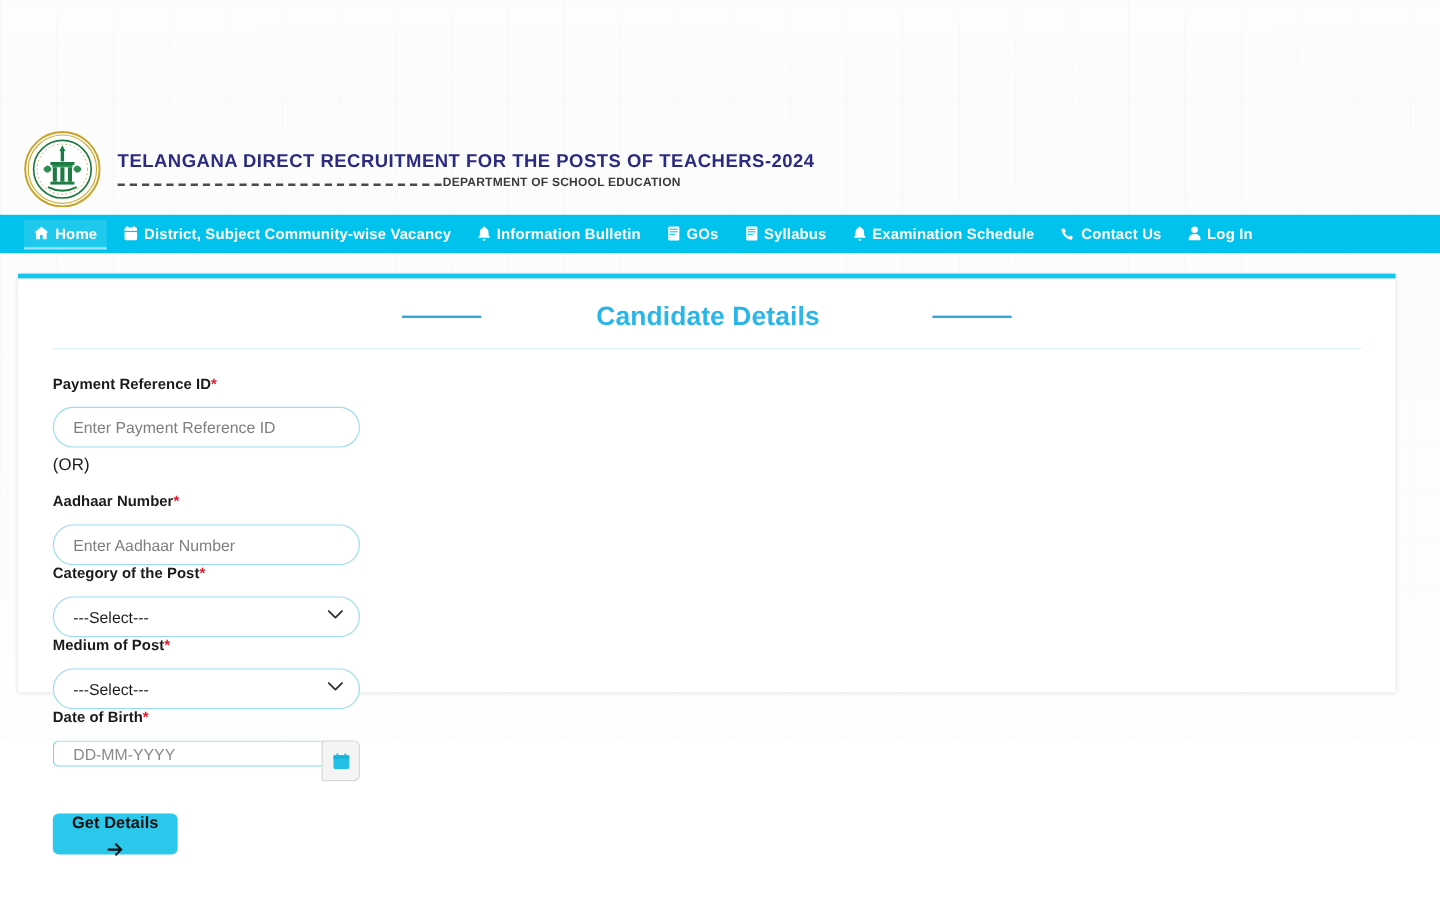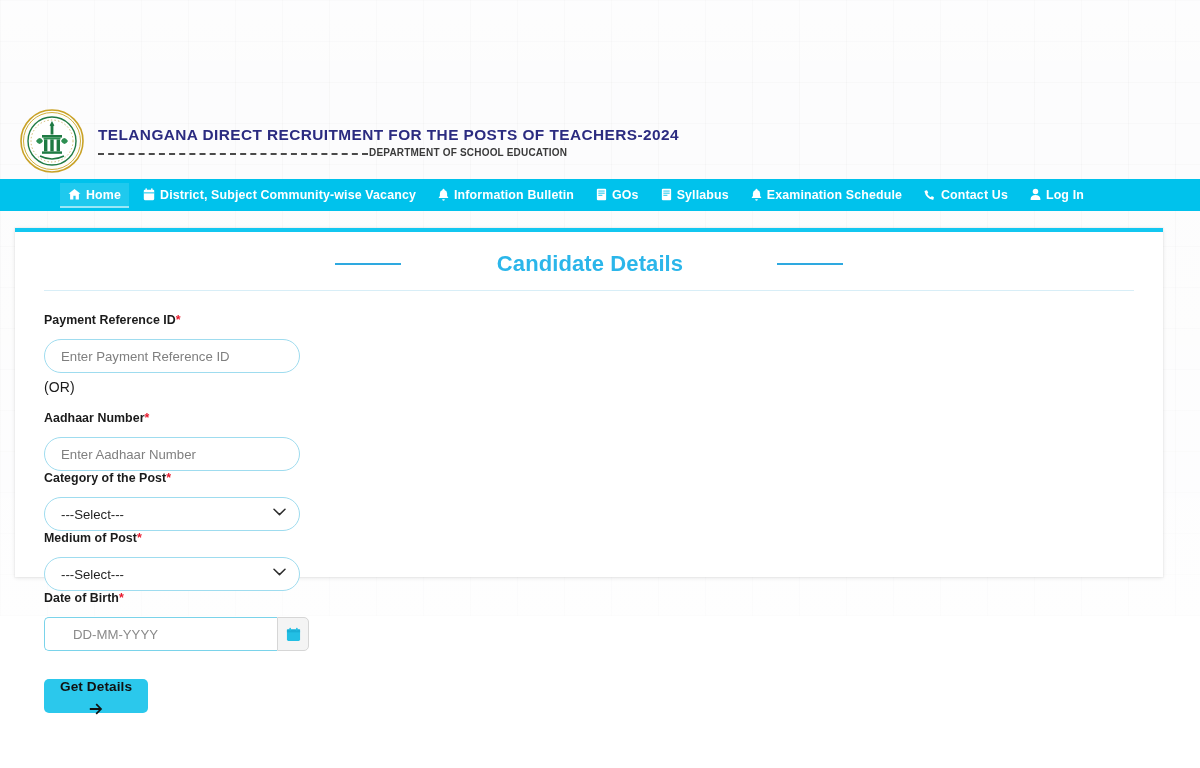--- a/index.html
+++ b/index.html
@@ -93,21 +93,21 @@
 
   
   .navbar {
     position: absolute;
     left: 0; top: 179px;
     width: 1200px;
     height: 32px;
     background: #00c2ec;
     display: flex;
     align-items: center;
-    padding-left: 60px;
+    padding-left: 20px;
   }
   .nav-item {
     display: flex;
     align-items: center;
     gap: 5px;
     color: #ffffff;
     font-size: 12.4px;
     font-weight: bold;
     letter-spacing: 0.15px;
     white-space: nowrap;
@@ -236,26 +236,26 @@
 
   
   .dob-group {
     display: flex;
     align-items: stretch;
     width: 256px;
     height: 34px;
   }
   .dob-input {
     flex: 1 1 auto;
-    height: 34px;
+    height: 22px;
     border: 1px solid #7ad3ea;
     border-right: none;
     border-radius: 5px 0 0 5px;
     background: #ffffff;
-    padding: 0 28px;
+    padding: 0 16px;
     font-size: 13.2px;
     color: #4b4b4b;
     font-family: "Liberation Sans", sans-serif;
     outline: none;
   }
   .dob-input::placeholder { color: #8a8a8a; }
   .cal-btn {
     flex: 0 0 32px;
     height: 34px;
     border: 1px solid #d6d6d6;

